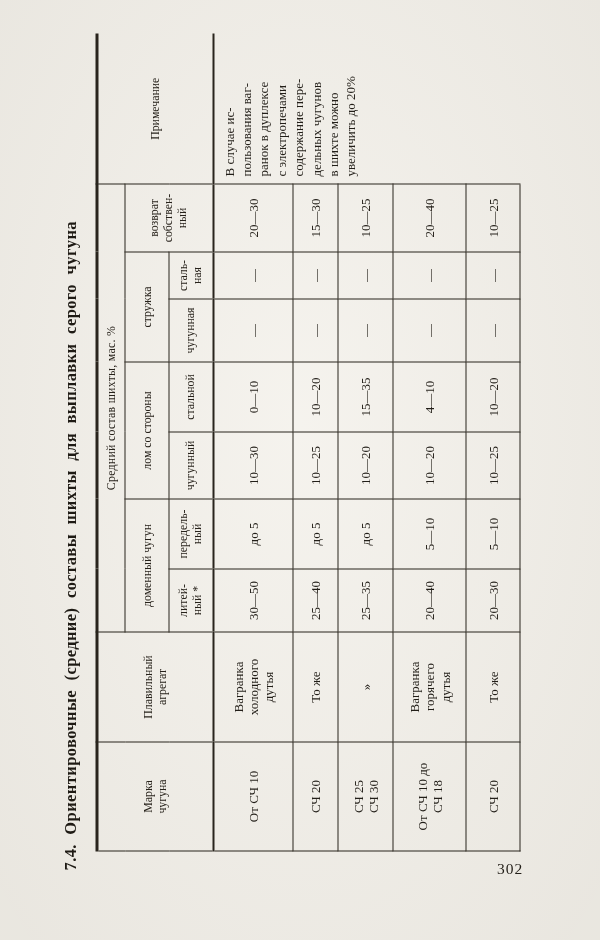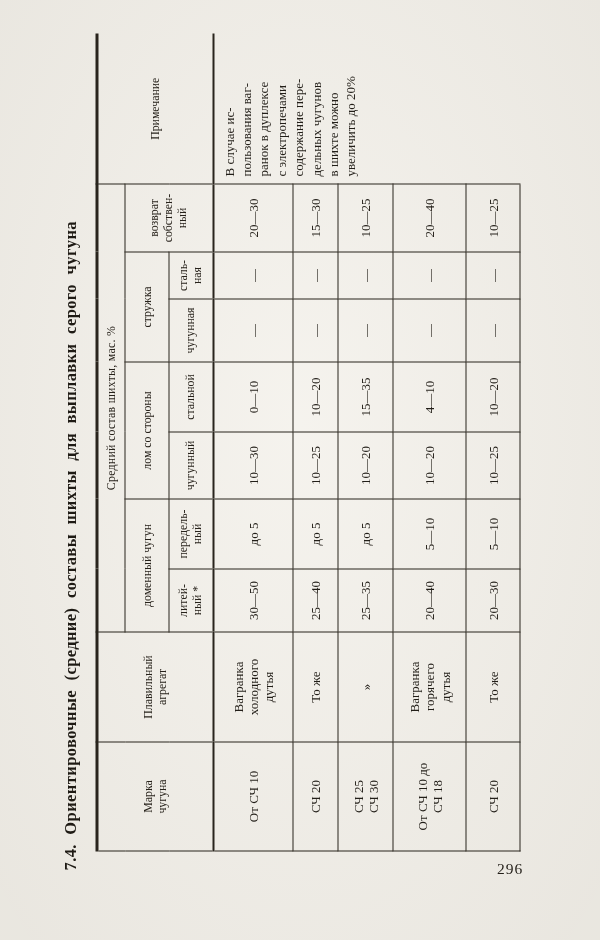--- a/index.html
+++ b/index.html
@@ -183,13 +183,13 @@
         <td>10—25</td>
         <td>10—20</td>
         <td>—</td>
         <td>—</td>
         <td>10—25</td>
       </tr>
     </tbody>
   </table>
 </div>
 
-<div class="page-number">296</div>
+<div class="page-number">302</div>
 
 </body></html>

